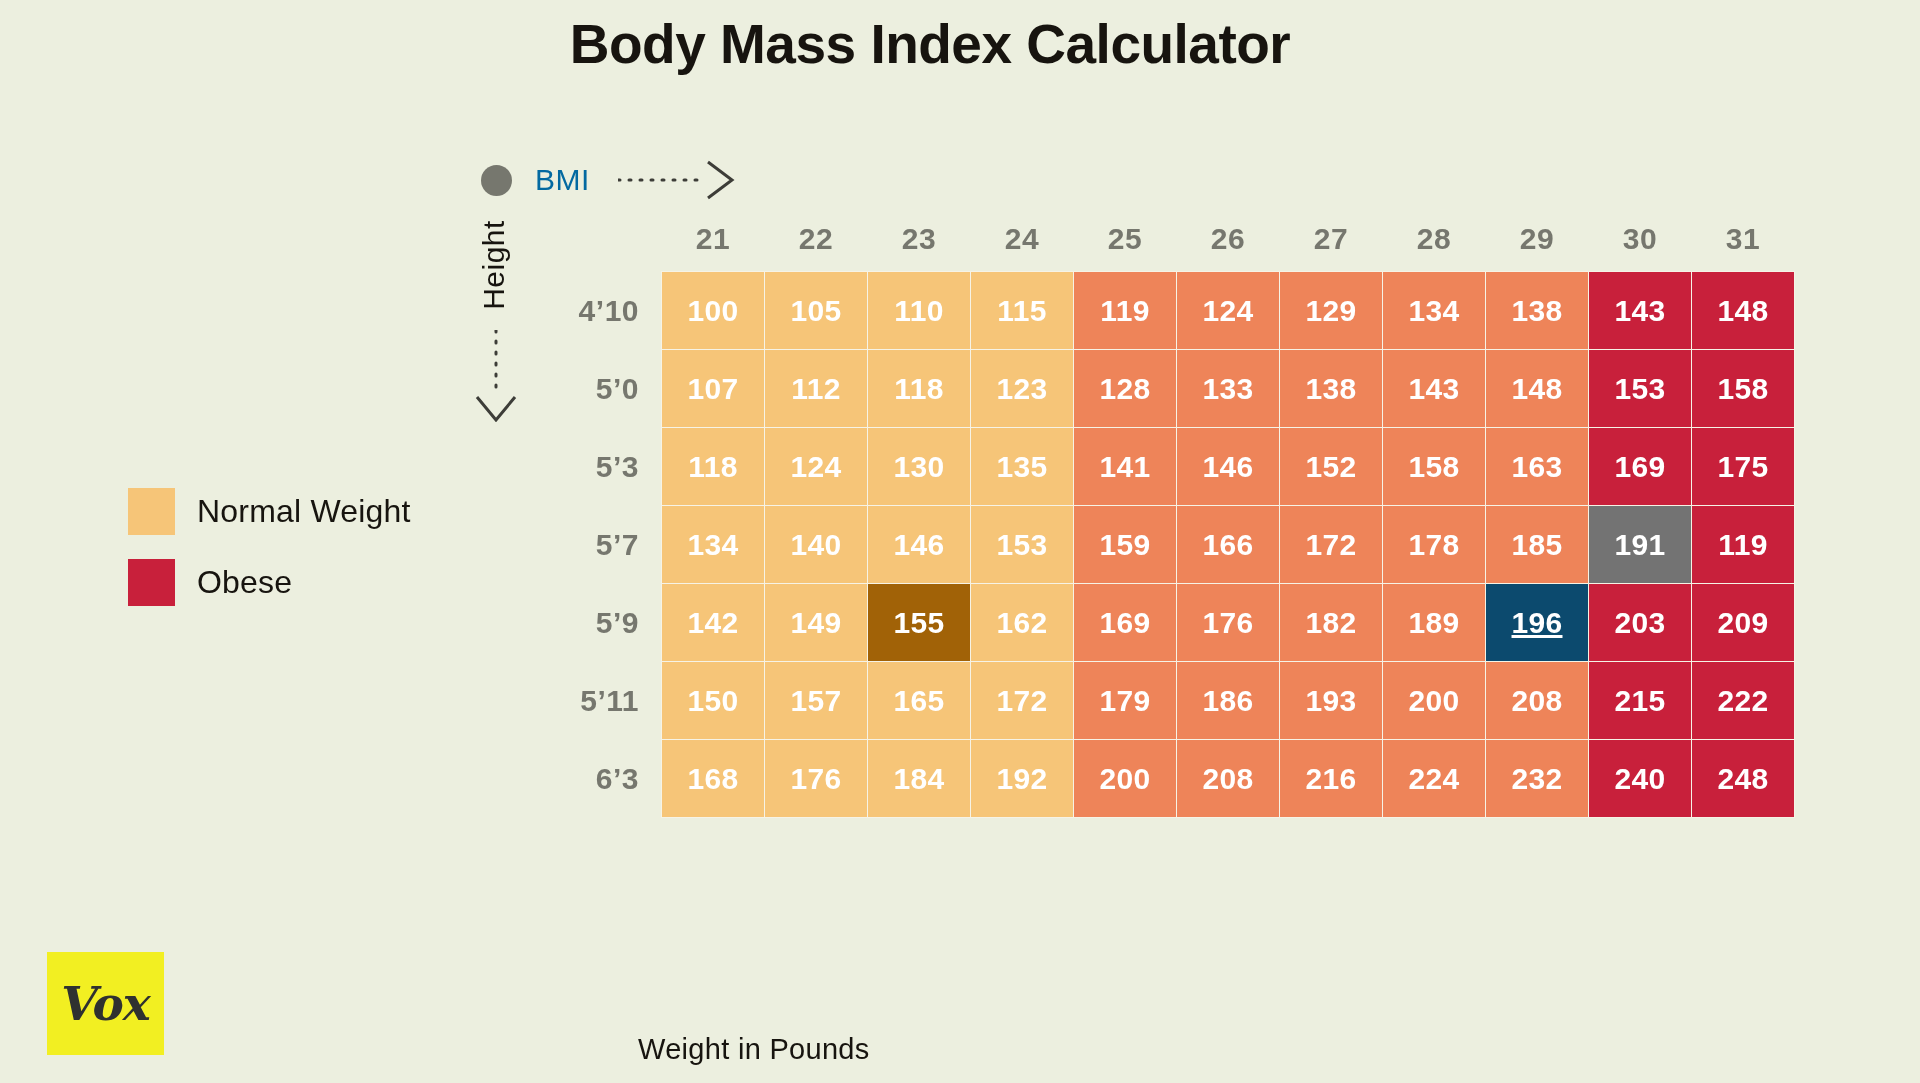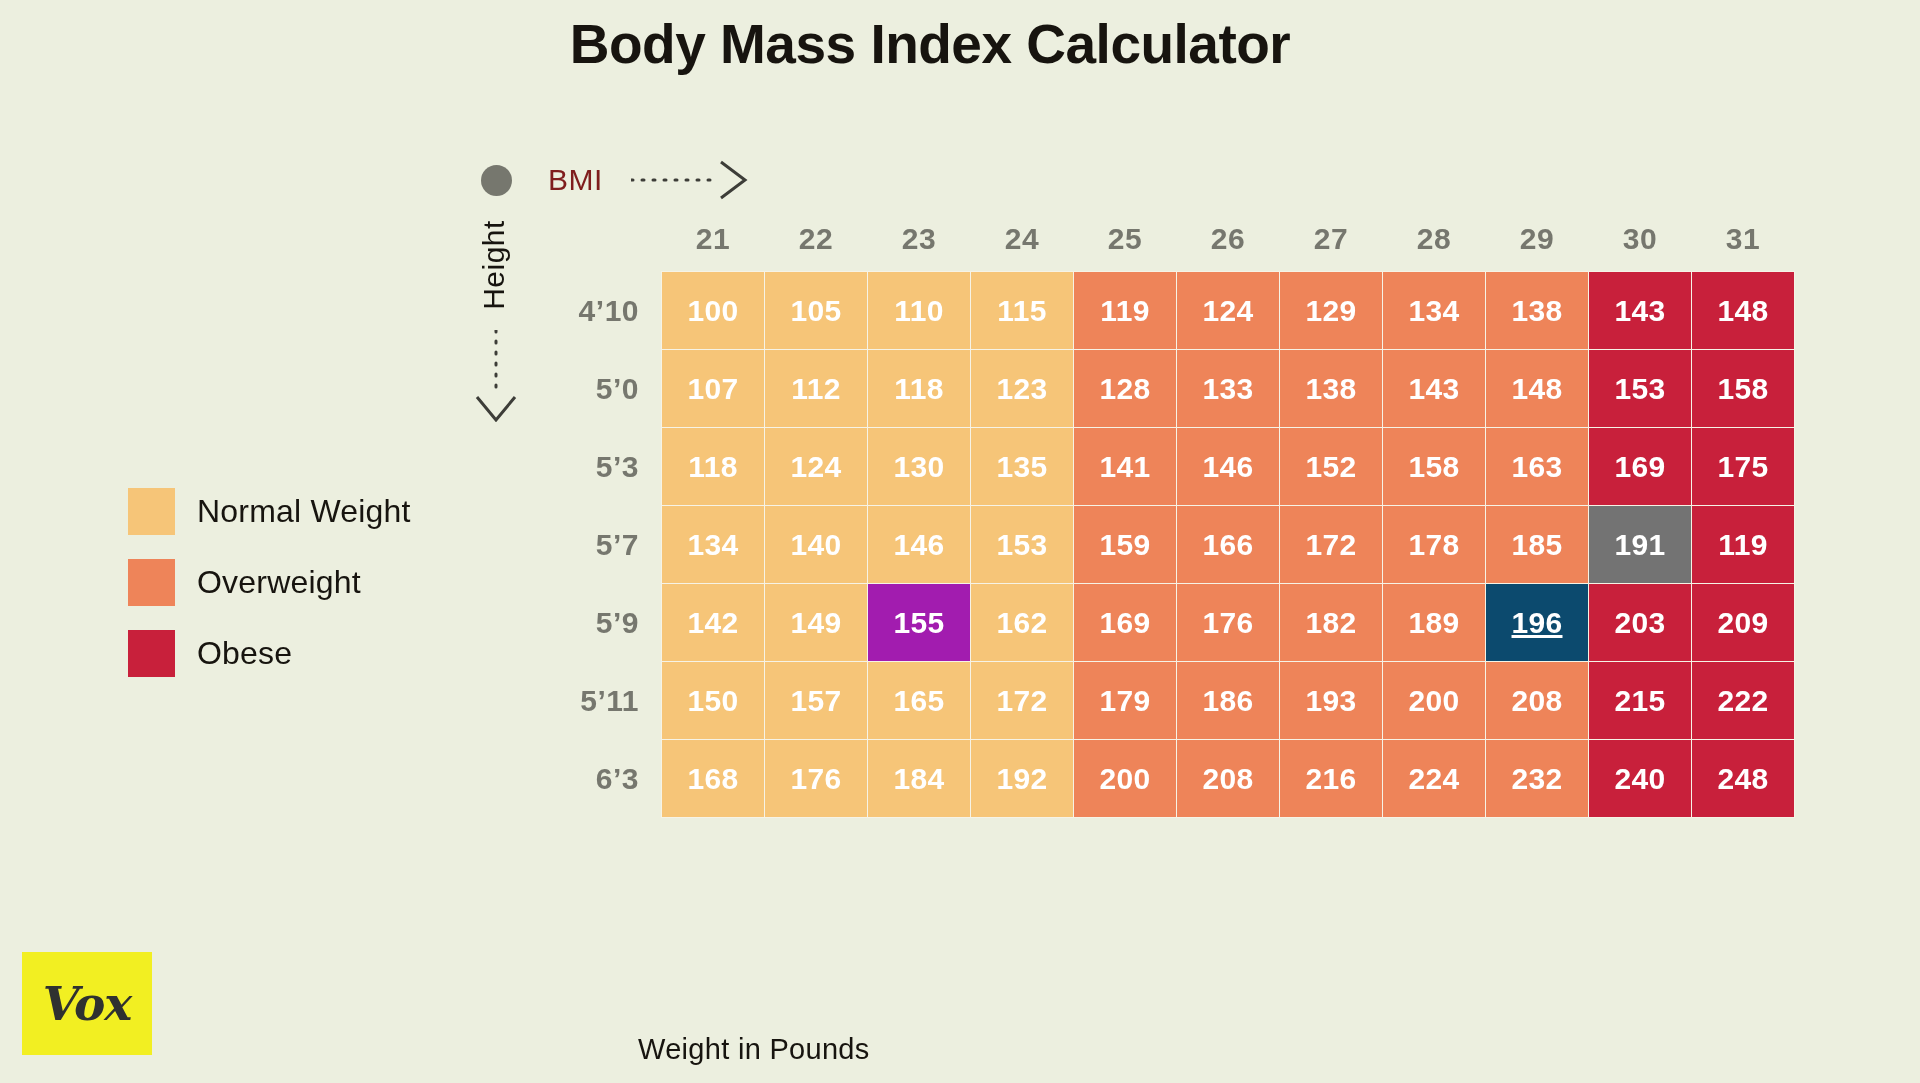--- a/index.html
+++ b/index.html
@@ -39,23 +39,23 @@
     align-items: center;
     height: 40px;
   }
   #bmi-dot {
     width: 31px;
     height: 31px;
     border-radius: 50%;
     background: #76776e;
   }
   #bmi-label {
-    margin-left: 36px;
-    font-size: 30px;
-    color: #7f1d1d;
+    margin-left: 23px;
+    font-size: 30px;
+    color: #0369a1;
     font-weight: 400;
     letter-spacing: 0.5px;
   }
   #bmi-arrow {
     margin-left: 28px;
     display: block;
   }
 
   
   #height-annotation {
@@ -161,23 +161,23 @@
     top: 1033px;
     font-size: 29px;
     color: #17140f;
     font-weight: 400;
     letter-spacing: 0.3px;
   }
 
   
   #vox-logo {
     position: absolute;
-    left: 22px;
+    left: 47px;
     top: 952px;
-    width: 130px;
+    width: 117px;
     height: 103px;
     background: #f2ef22;
     display: flex;
     align-items: center;
     justify-content: center;
   }
   #vox-wordmark {
     font-family: "DejaVu Serif", serif;
     font-style: italic;
     font-weight: bold;
@@ -206,24 +206,20 @@
   <svg id="height-arrow" width="44" height="92" viewBox="0 0 44 92">
     <line x1="22" y1="0" x2="22" y2="66" stroke="#3d3d38" stroke-width="3" stroke-linecap="round" stroke-dasharray="2 9"></line>
     <polyline points="3,67 22,90 41,67" fill="none" stroke="#3d3d38" stroke-width="3" stroke-linejoin="miter"></polyline>
   </svg>
 </div>
 
 <div id="legend">
   <div class="legend-item">
     <div class="legend-swatch" style="background: rgb(246, 197, 120);"></div>
     <div class="legend-text">Normal Weight</div>
-  </div>
-  <div class="legend-item">
-    <div class="legend-swatch" style="background: rgb(238, 132, 89);"></div>
-    <div class="legend-text">Overweight</div>
   </div>
   <div class="legend-item">
     <div class="legend-swatch" style="background: rgb(200, 32, 59);"></div>
     <div class="legend-text">Obese</div>
   </div>
 </div>
 
 <div id="matrix">
   <table class="bmi-grid">
     <thead>
@@ -296,21 +292,21 @@
           <td class="cell" style="background: rgb(238, 132, 89);">172</td>
           <td class="cell" style="background: rgb(238, 132, 89);">178</td>
           <td class="cell" style="background: rgb(238, 132, 89);">185</td>
           <td class="cell" style="background: #737373;">191</td>
           <td class="cell" style="background: rgb(200, 32, 59);">119</td>
         </tr>
         <tr>
           <th class="row-head">5’9</th>
           <td class="cell" style="background: rgb(246, 197, 120);">142</td>
           <td class="cell" style="background: rgb(246, 197, 120);">149</td>
-          <td class="cell" style="background: #a21caf;">155</td>
+          <td class="cell" style="background: #a16207;">155</td>
           <td class="cell" style="background: rgb(246, 197, 120);">162</td>
           <td class="cell" style="background: rgb(238, 132, 89);">169</td>
           <td class="cell" style="background: rgb(238, 132, 89);">176</td>
           <td class="cell" style="background: rgb(238, 132, 89);">182</td>
           <td class="cell" style="background: rgb(238, 132, 89);">189</td>
           <td class="cell" style="background: #0c4a6e; text-decoration: underline;">196</td>
           <td class="cell" style="background: rgb(200, 32, 59);">203</td>
           <td class="cell" style="background: rgb(200, 32, 59);">209</td>
         </tr>
         <tr>

